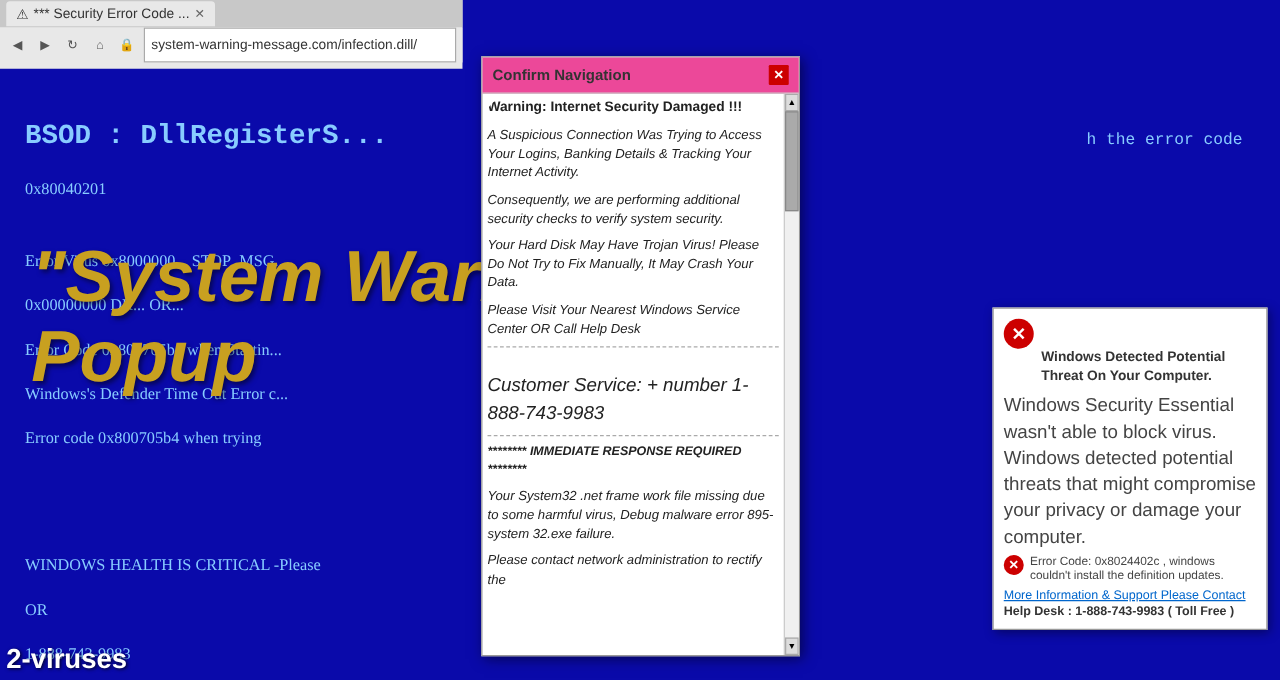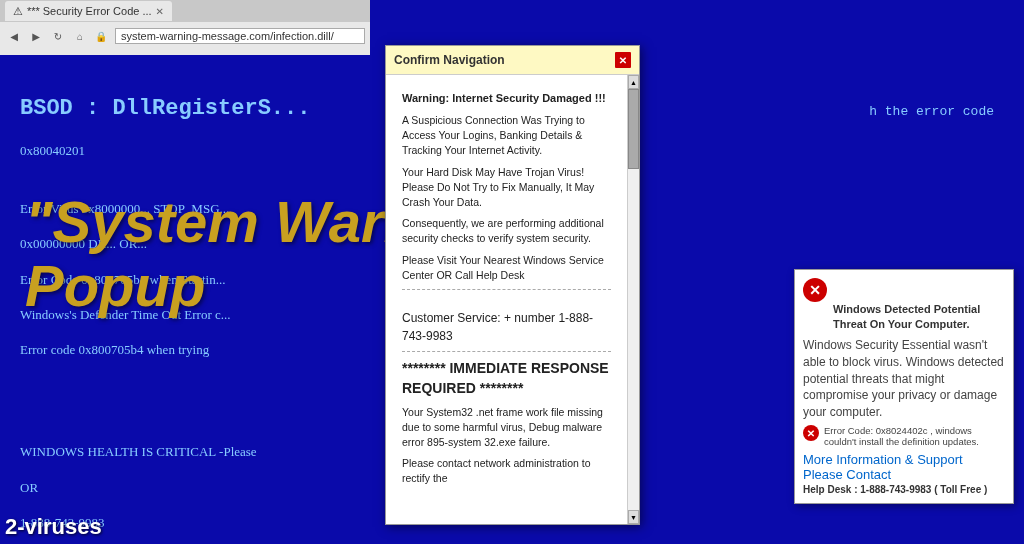--- a/index.html
+++ b/index.html
@@ -77,21 +77,21 @@
       display: flex;
       align-items: center;
       justify-content: center;
       font-size: 10px;
       color: #555;
       cursor: pointer;
     }
 
     #address-bar {
       flex: 1;
-      height: 16px;
+      height: 28px;
       font-size: 11px;
       border: 1px solid #aaa;
       padding: 0 5px;
       background: white;
       color: #333;
     }
 
     
     #overlay-title {
       position: absolute;
@@ -133,21 +133,21 @@
       height: 480px;
       background: white;
       border: 1px solid #999;
       box-shadow: 2px 2px 10px rgba(0,0,0,0.5);
       z-index: 20;
       display: flex;
       flex-direction: column;
     }
 
     #dialog-titlebar {
-      background: #fef9c3;
+      background: #ec4899;
       padding: 6px 8px;
       display: flex;
       justify-content: space-between;
       align-items: center;
       border-bottom: 1px solid #ccc;
       font-size: 12px;
       color: #333;
       font-weight: bold;
     }
 
@@ -160,53 +160,54 @@
       display: flex;
       align-items: center;
       justify-content: center;
       cursor: pointer;
       border-radius: 1px;
     }
 
     #dialog-content {
       flex: 1;
       overflow: hidden;
-      padding: 16px;
+      padding: 4px;
       font-size: 10.5px;
       color: #222;
       line-height: 1.45;
       border-radius: 26px;
     }
 
     #dialog-warning {
       font-weight: bold;
       font-size: 11px;
       margin-bottom: 6px;
       color: #222;
     }
 
     #dialog-content p {
       margin-bottom: 6px;
+      font-style: italic;
     }
 
     .dialog-divider {
       border: none;
       border-top: 1px dashed #aaa;
       margin: 6px 0;
     }
 
     .dialog-phone {
-      font-size: 12px;
+      font-size: 15px;
       color: #222;
       margin-top: 20px;
     }
 
     .dialog-urgent {
       font-weight: bold;
-      font-size: 14px;
+      font-size: 10px;
       margin: 4px 0;
     }
 
     
     #small-popup {
       position: absolute;
       bottom: 40px;
       right: 10px;
       width: 220px;
       background: white;
@@ -241,21 +242,21 @@
 
     #small-popup-title {
       font-weight: bold;
       font-size: 11px;
       color: #333;
       line-height: 1.3;
       margin-top: 24px;
     }
 
     #small-popup-body {
-      font-size: 12px;
+      font-size: 15px;
       color: #444;
       line-height: 1.4;
       margin-bottom: 0;
     }
 
     .error-line {
       display: flex;
       align-items: flex-start;
       gap: 5px;
       margin-top: 4px;
@@ -275,21 +276,22 @@
       flex-shrink: 0;
     }
 
     .error-text-small {
       font-size: 9.5px;
       color: #444;
     }
 
     #popup-link {
       color: #0066cc;
-      font-size: 13px;
+      text-decoration: underline;
+      font-size: 10px;
       cursor: pointer;
       margin-top: 5px;
       display: block;
     }
 
     #popup-helpdesk {
       font-weight: bold;
       font-size: 10px;
       color: #333;
       margin-top: 2px;
@@ -404,22 +406,22 @@
 
 <div id="dialog">
   <div id="dialog-titlebar">
     <span>Confirm Navigation</span>
     <div id="dialog-close">✕</div>
   </div>
   <div id="dialog-inner">
     <div id="dialog-content">
       <div id="dialog-warning">Warning: Internet Security Damaged !!!</div>
       <p>A Suspicious Connection Was Trying to Access Your Logins, Banking Details &amp; Tracking Your Internet Activity.</p>
+      <p>Consequently, we are performing additional security checks to verify system security.</p>
       <p>Your Hard Disk May Have Trojan Virus! Please Do Not Try to Fix Manually, It May Crash Your Data.</p>
-      <p>Consequently, we are performing additional security checks to verify system security.</p>
       <p>Please Visit Your Nearest Windows Service Center OR Call Help Desk</p>
       <hr class="dialog-divider">
       <p class="dialog-phone">Customer Service: + number 1-888-743-9983</p>
       <hr class="dialog-divider">
       <p class="dialog-urgent">******** IMMEDIATE RESPONSE REQUIRED ********</p>
       <p>Your System32 .net frame work file missing due to some harmful virus, Debug malware error 895-system 32.exe failure.</p>
       <p>Please contact network administration to rectify the</p>
     </div>
     <div id="dialog-scroll">
       <div class="scroll-btn">▲</div>

